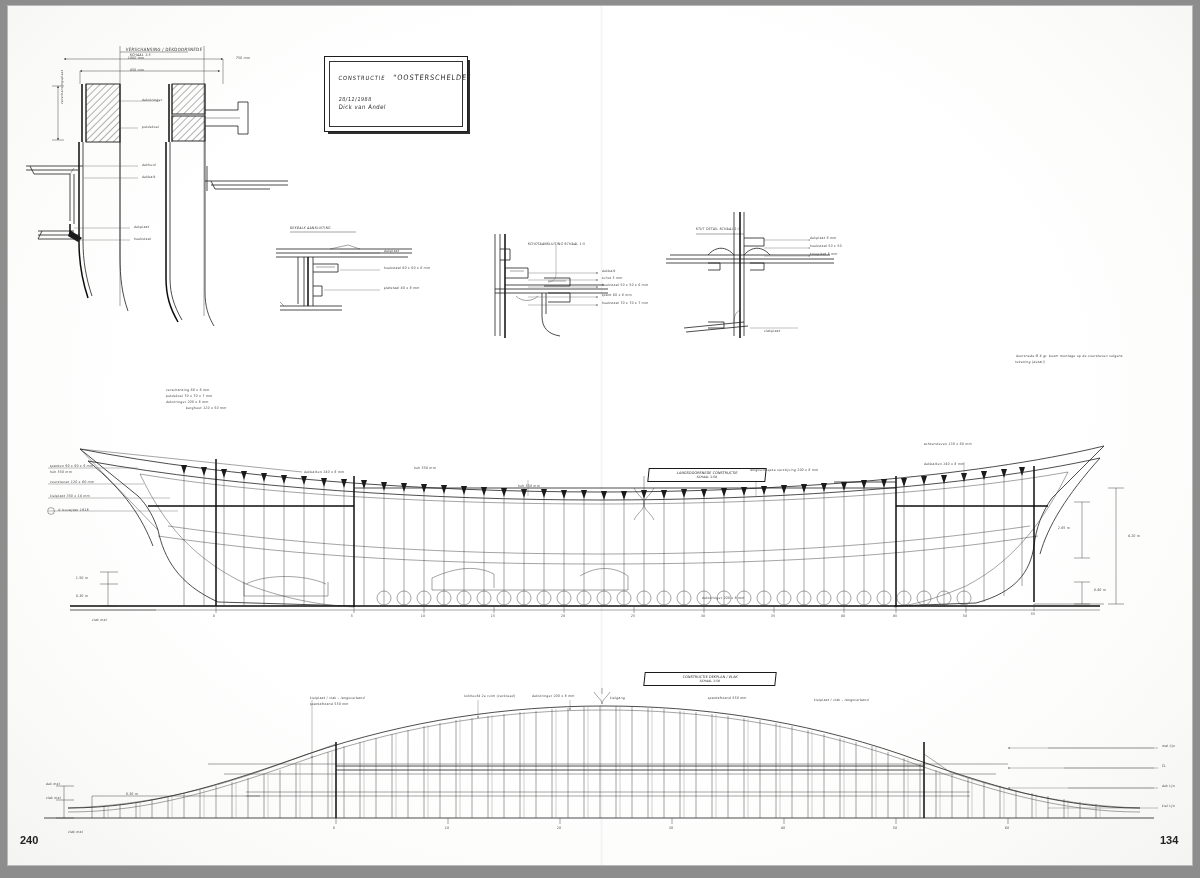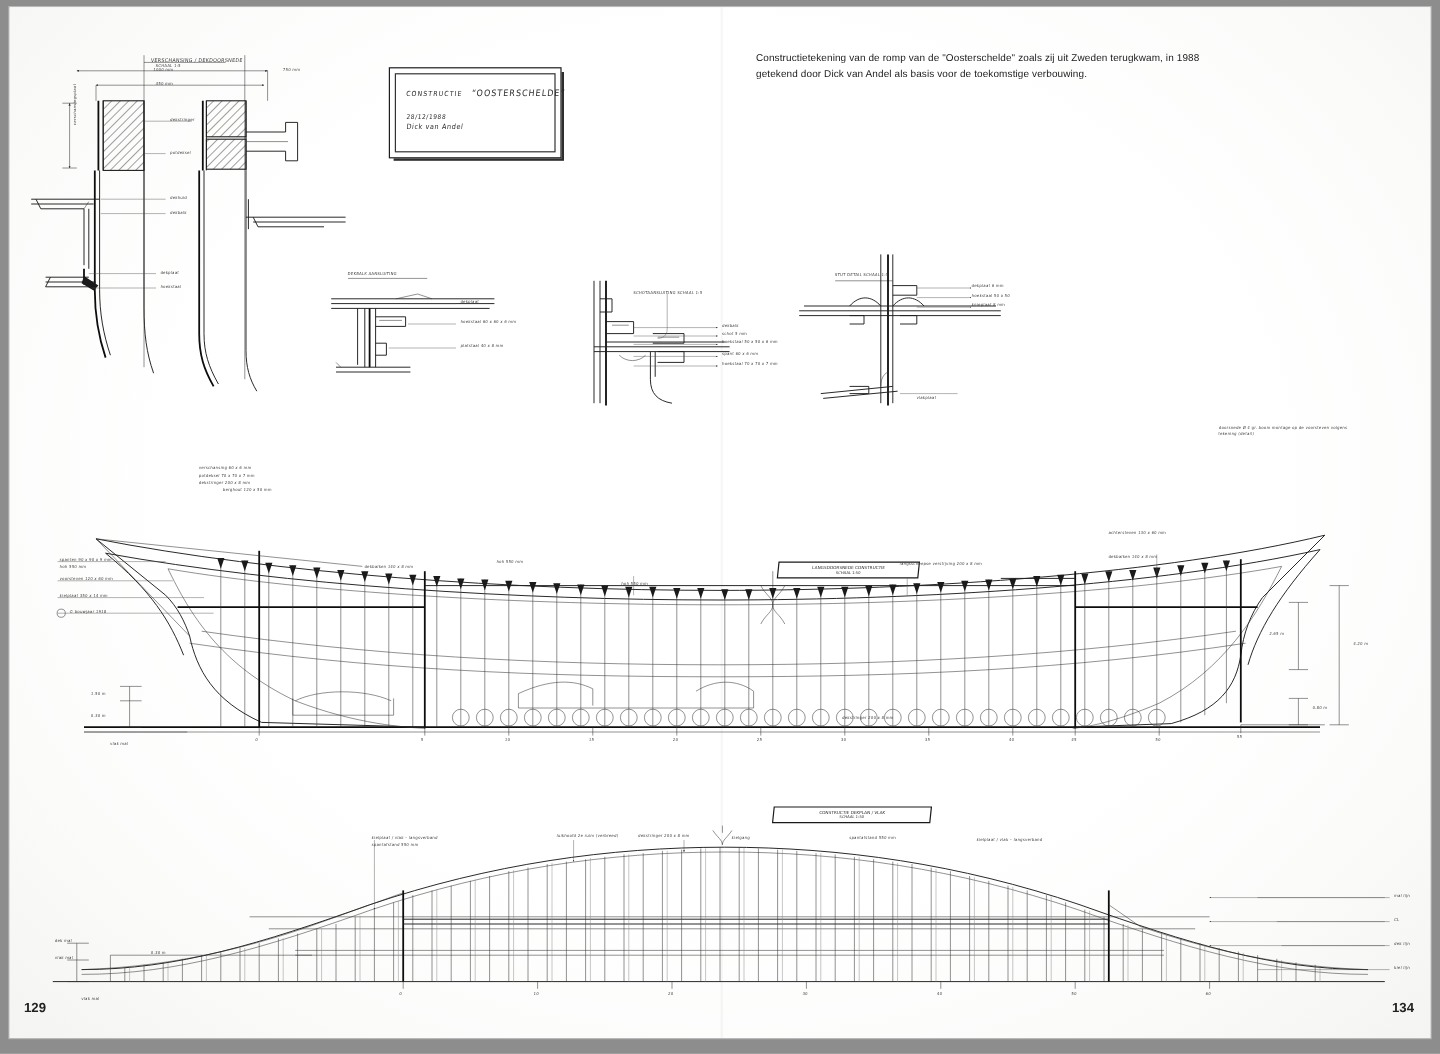--- a/index.html
+++ b/index.html
@@ -651,21 +651,20 @@
             <path d="M440,812 v6"></path>
             <path d="M552,812 v6"></path>
           <path d="M664,812 v6"></path>
             <path d="M776,812 v6"></path>
             <path d="M888,812 v6"></path>
           <path d="M1000,812 v6"></path>
         </g>
       </g>
     </svg>
 
-    <div id="caption">Constructietekening van de romp van de "Oosterschelde" zoals zij uit Zweden terugkwam, in 1988 getekend door Dick van Andel als basis voor de toekomstige verbouwing.</div>
 
     <div id="title-block">
       <div class="shadow"></div>
       <div class="outer">
         <div class="inner"></div>
         <div id="tb-line1" class="hand">
           <span>CONSTRUCTIE</span>
           &nbsp;
           <span class="big">“OOSTERSCHELDE”</span>
         </div>
@@ -774,18 +773,18 @@
     <div class="note n3" style="left:60px;top:824px;">vlak mal</div>
 
     <div class="note n3" style="left:325px;top:820px;">0</div>
     <div class="note n3" style="left:437px;top:820px;">10</div>
     <div class="note n3" style="left:549px;top:820px;">20</div>
     <div class="note n3" style="left:661px;top:820px;">30</div>
     <div class="note n3" style="left:773px;top:820px;">40</div>
     <div class="note n3" style="left:885px;top:820px;">50</div>
     <div class="note n3" style="left:997px;top:820px;">60</div>
 
-    <div class="folio" id="folio-left">129</div>
+    <div class="folio" id="folio-left">240</div>
     <div class="folio" id="folio-right">134</div>
 
     <div id="gutter"></div>
   </div>
 </div>
 
 </body></html>

